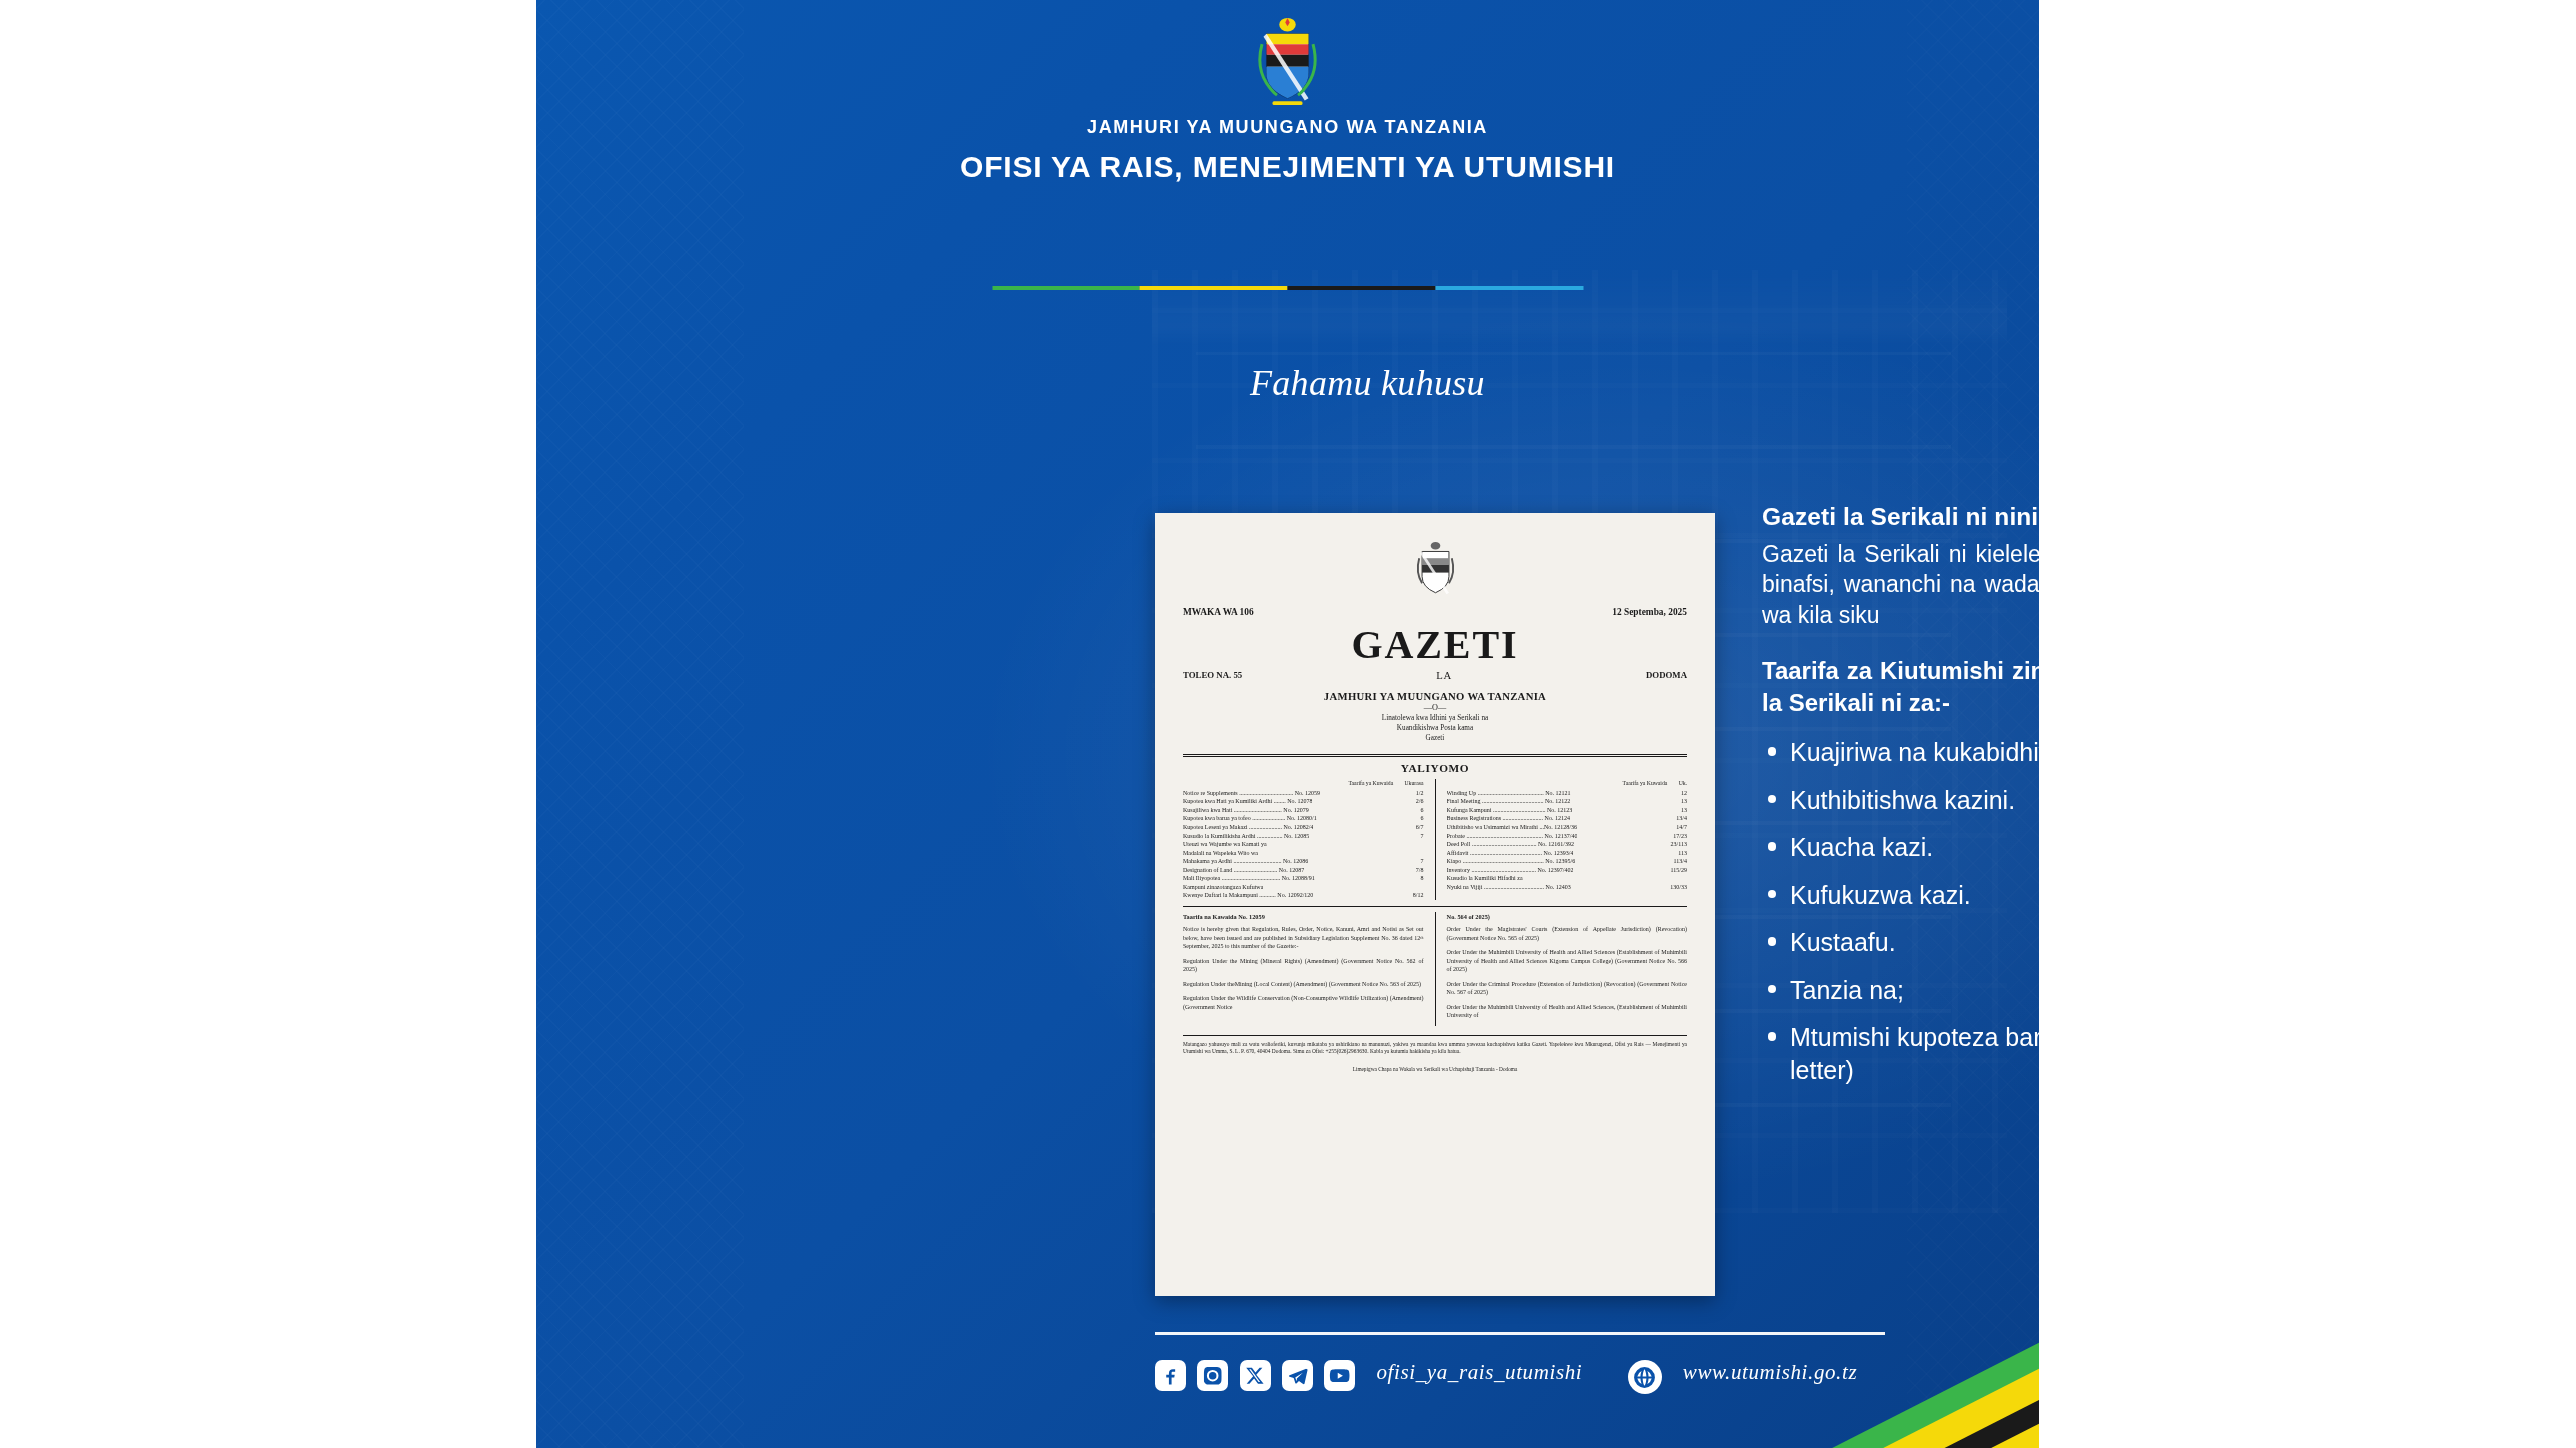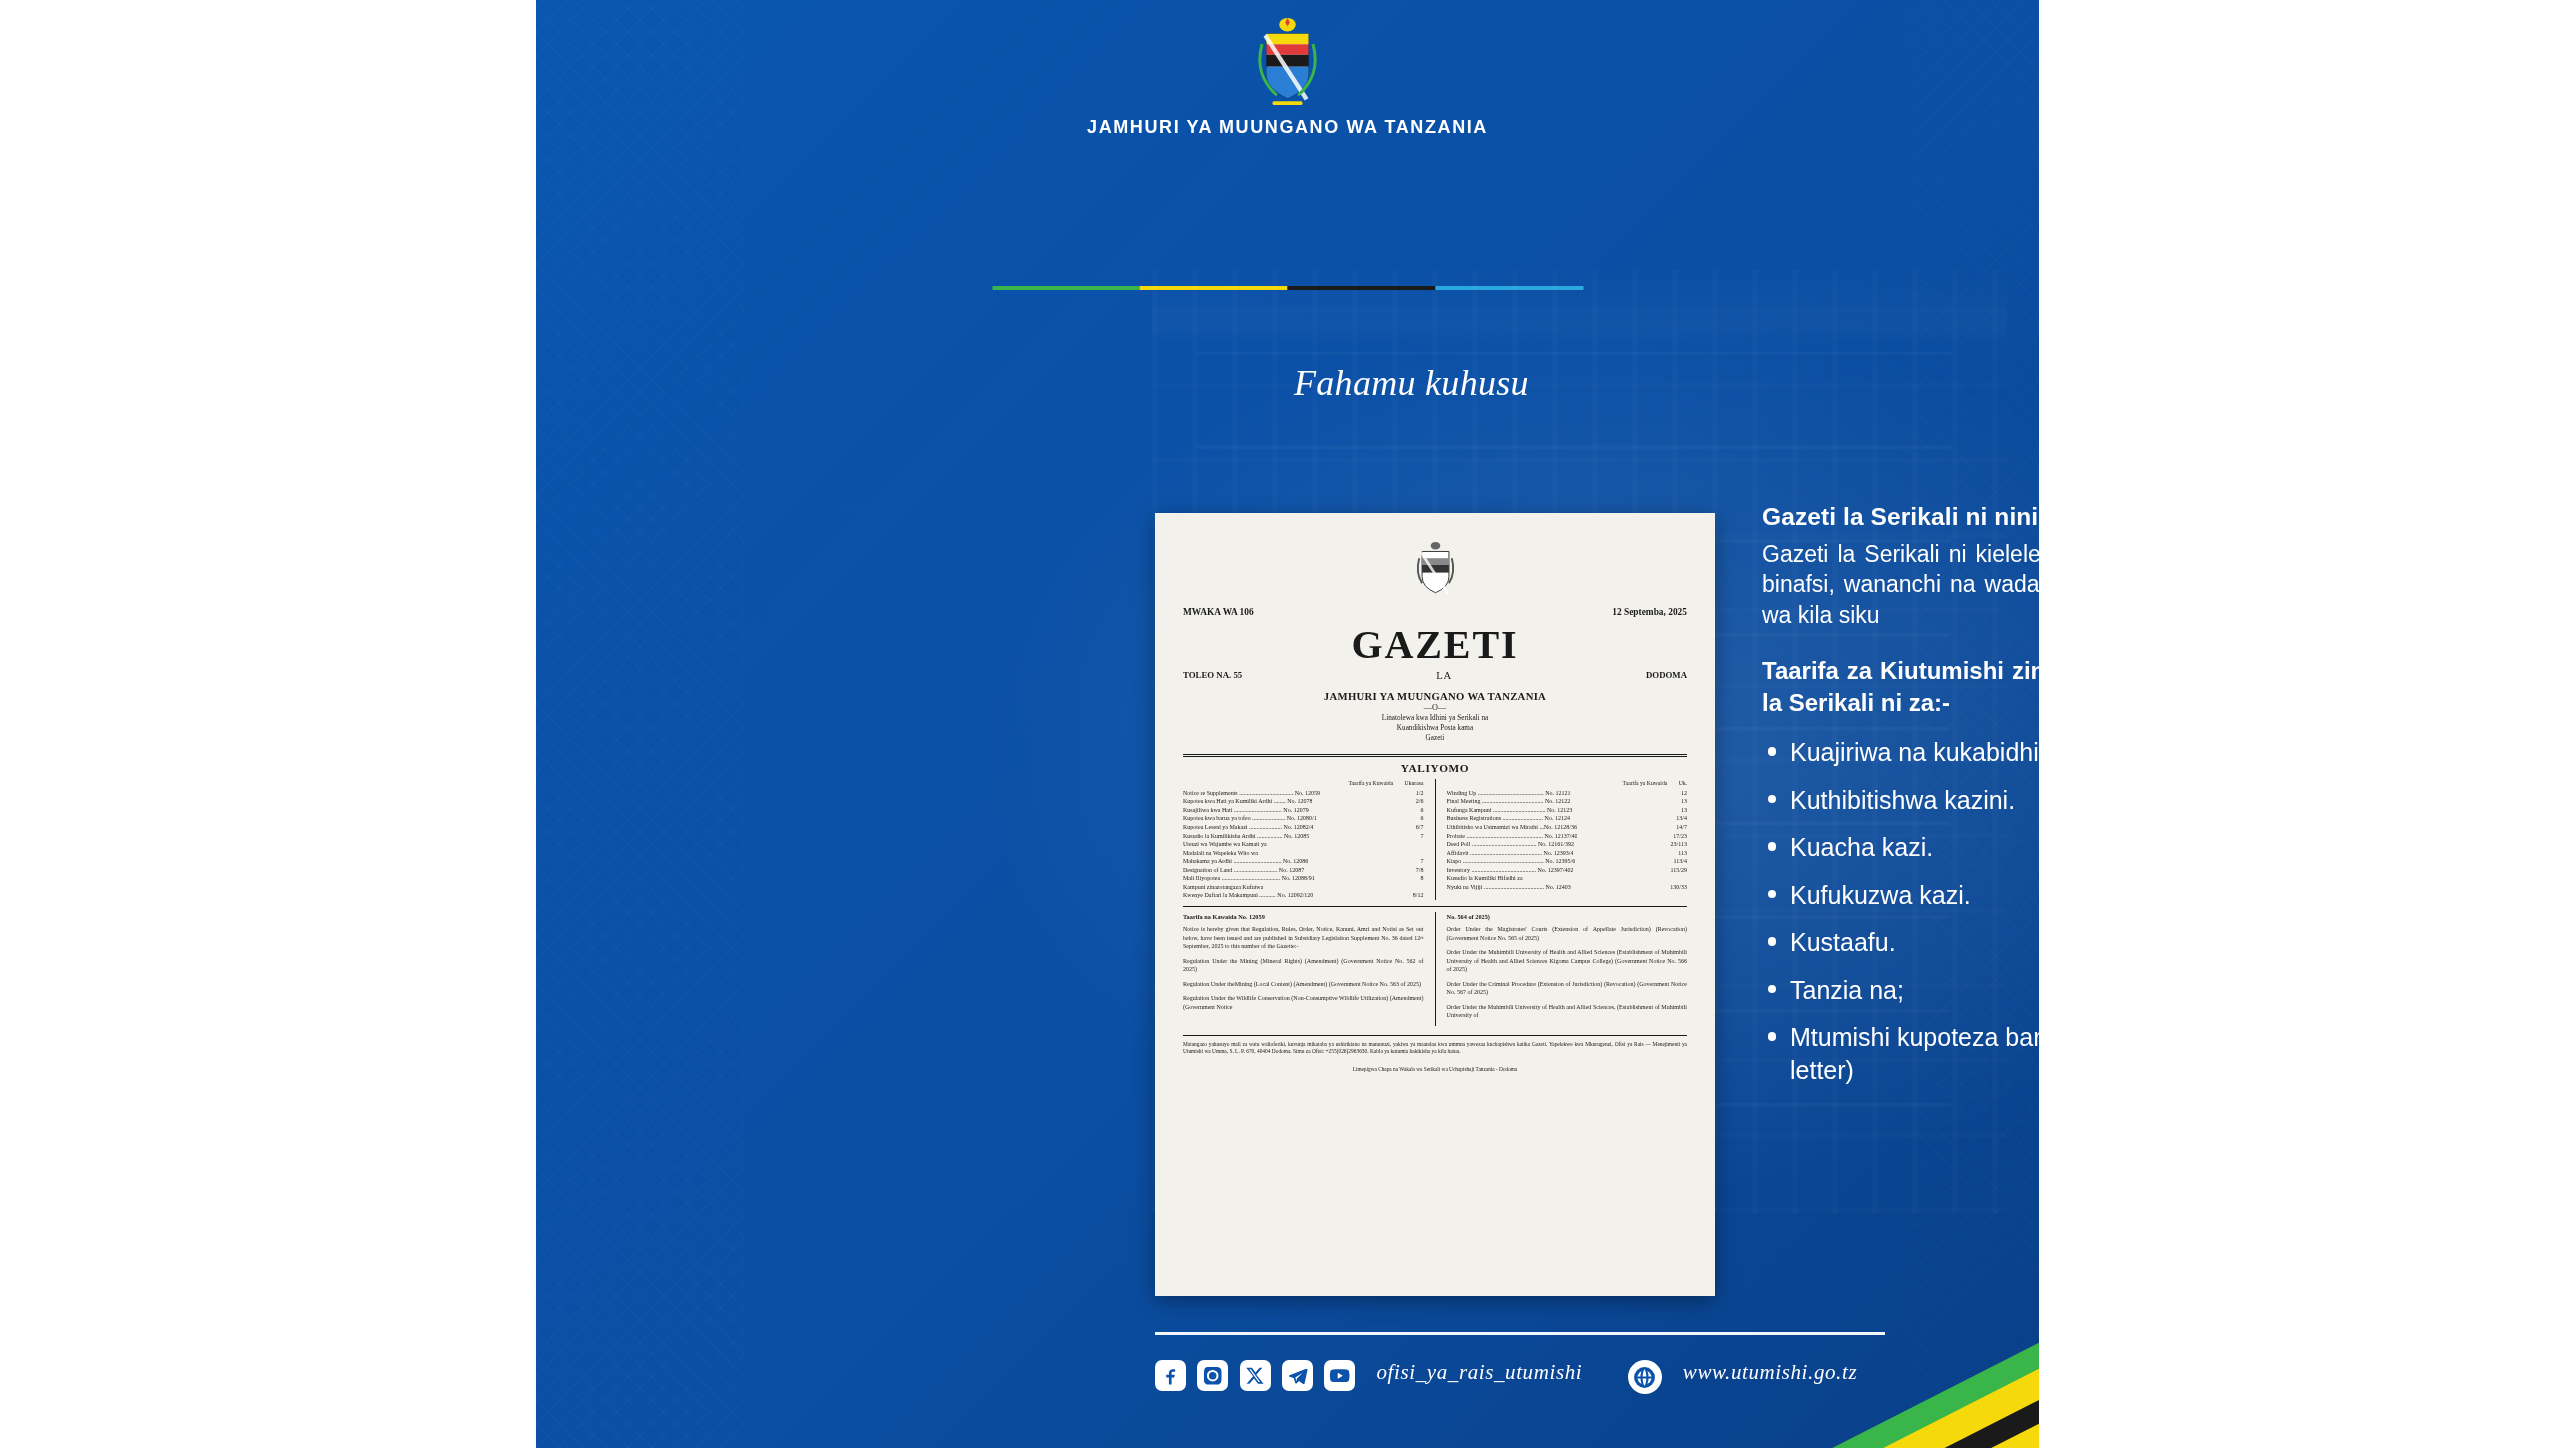--- a/index.html
+++ b/index.html
@@ -36,21 +36,21 @@
   
   .header{position:absolute;left:0;top:14px;width:1503px;text-align:center;}
   .coat{width:75px;height:94px;margin:0 auto;display:block;}
   .country{margin-top:8.8px;color:#ffffff;font-size:18px;letter-spacing:1.6px;font-weight:bold;}
   .office{margin-top:11.3px;color:#ffffff;font-size:30px;font-weight:bold;letter-spacing:0.8px;line-height:1.18;}
   .rule{position:absolute;left:50%;transform:translateX(-50%);top:286px;width:591px;height:4.4px;display:flex;}
   .rule span{flex:1;display:block;}
 
   
   .fahamu{position:absolute;left:714px;top:362px;color:#ffffff;font-family:"Liberation Serif",serif;
-    font-style:italic;font-size:36px;letter-spacing:0.3px;margin-left:44px;}
+    font-style:italic;font-size:36px;letter-spacing:0.3px;}
   .bigtitle{position:absolute;left:712px;top:408px;color:#ffffff;font-size:54px;letter-spacing:0.6px;}
 
   
   .paper{position:absolute;left:619px;top:513px;width:560px;height:783px;background:#f3f1ec;
     box-shadow:0 5px 19px rgba(0,0,0,0.35);padding:0;overflow:hidden;
     font-family:"Liberation Serif",serif;color:#1a1a1a;}
   .paper-inner{padding:20px 28px 11.3px 28px;}
   .p-coat{width:49px;height:60px;margin:6.3px auto 3.8px auto;display:block;}
   .p-rowtop{display:flex;justify-content:space-between;font-size:9.4px;font-weight:bold;margin-top:7.5px;}
   .p-gazeti{text-align:center;font-size:40px;font-weight:bold;letter-spacing:1.9px;margin:3.8px 0 1.3px 0;font-family:"Liberation Serif",serif;}
@@ -119,20 +119,21 @@
         <path d="M22 40 h56 v14 h-56z" fill="#e03a3a"></path>
         <path d="M22 54 h56 v16 h-56z" fill="#1a1a1a"></path>
         <path d="M22 70 h56 v8 q0 22 -28 34 q-28 -12 -28 -34z" fill="#2a7fd4"></path>
         <path d="M22 26 L78 112 L73 115 L18 30z" fill="#ffffff" opacity="0.85"></path>
         <path d="M16 40 q-8 30 6 52 q8 12 14 16" fill="none" stroke="#3ab54a" stroke-width="4"></path>
         <path d="M84 40 q8 30 -6 52 q-8 12 -14 16" fill="none" stroke="#3ab54a" stroke-width="4"></path>
         <rect x="30" y="116" width="40" height="5" rx="2" fill="#f5d90a"></rect>
       </svg>
       <div class="country">JAMHURI YA MUUNGANO WA TANZANIA</div>
       <div class="office">
+        <div>OFISI YA RAIS, MENEJIMENTI YA UTUMISHI</div>
       </div>
     </div>
     <div class="rule">
       <span style="background:#3ab54a"></span>
         <span style="background:#f5d90a"></span>
         <span style="background:#1a1a1a"></span>
         <span style="background:#2aa9e0"></span>
     </div>
 
     <div class="fahamu">Fahamu kuhusu</div>

